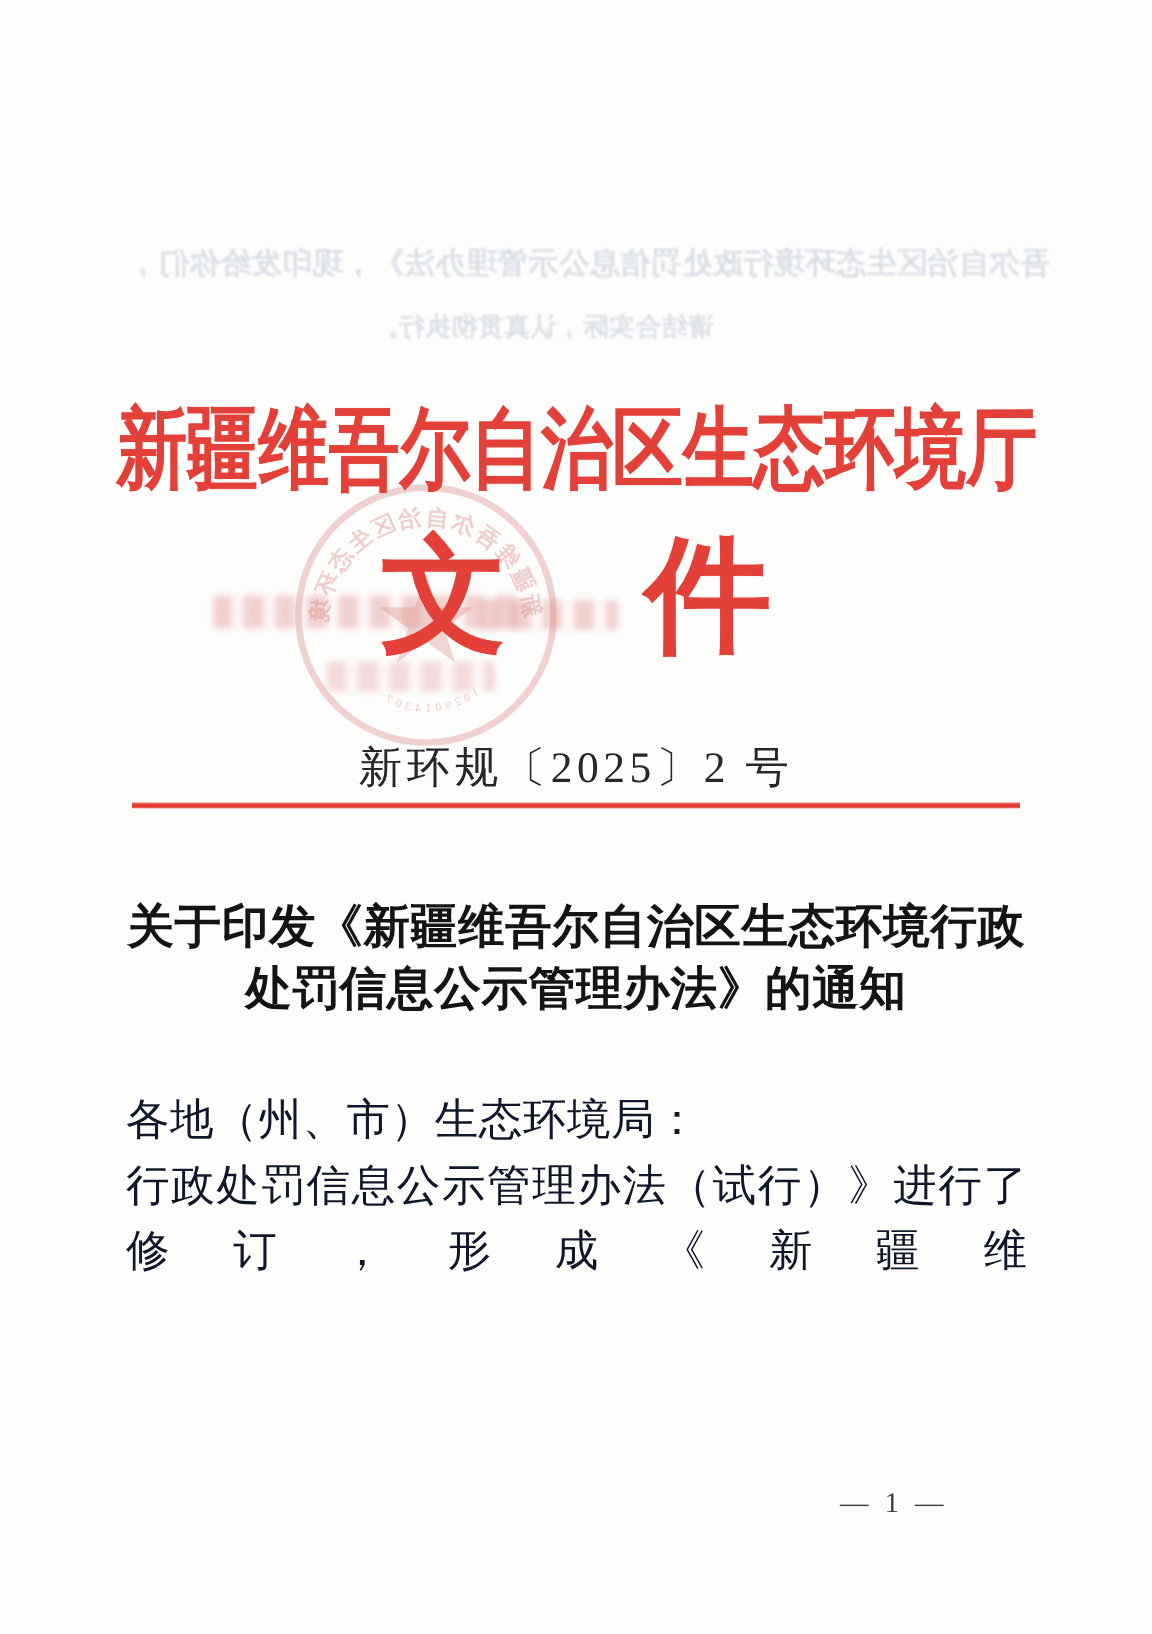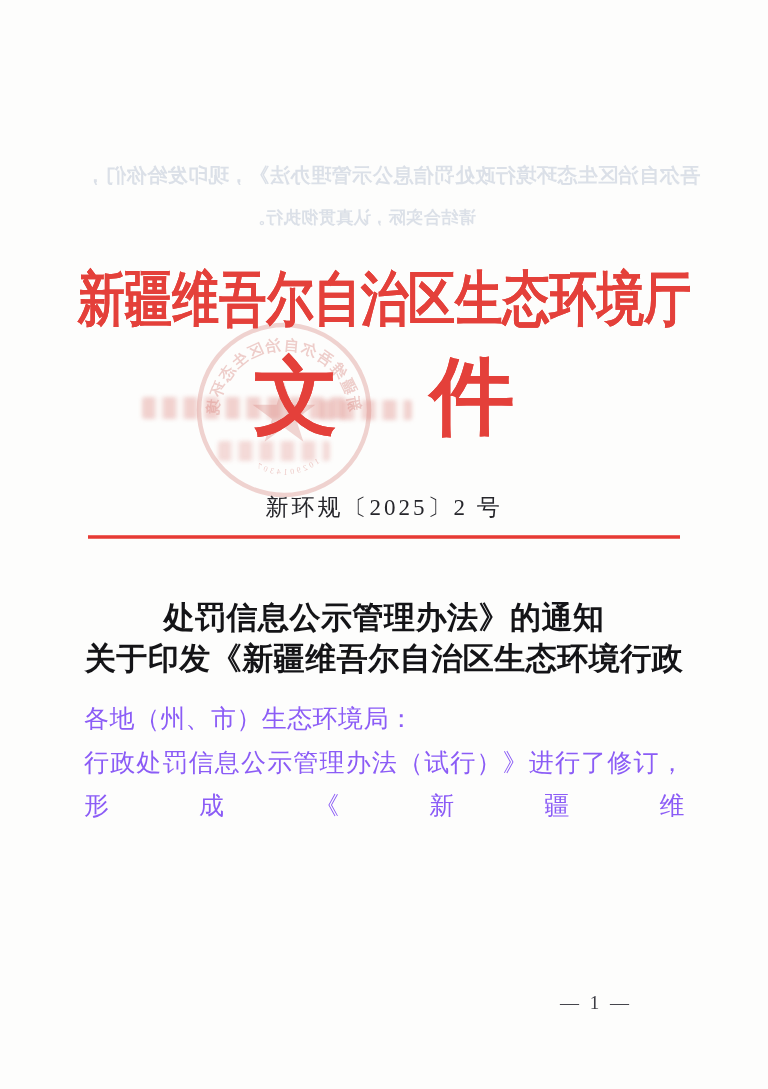--- a/index.html
+++ b/index.html
@@ -64,40 +64,40 @@
   }
   .doc-word{
     position:absolute;left:0;top:340px;width:768px;
     display:flex;justify-content:center;gap:92px;
     font-size:84px;font-weight:bold;color:#e4403a;
     text-shadow:0 0 0.5px #e4403a;
   }
   .doc-number{
     position:absolute;left:0;top:492px;width:768px;
     text-align:center;
-    font-size:23px;color:#26262b;letter-spacing:3px;
+    font-size:29px;color:#26262b;letter-spacing:3px;
   }
   .red-rule{
     position:absolute;left:88px;top:535px;width:592px;height:4px;
     background:linear-gradient(#f37e78,#e63b35 35%,#e63b35 75%,#f59a94);
   }
 
   
   .notice-title{
     position:absolute;left:0;top:597px;width:768px;
     text-align:center;
     font-size:31px;line-height:41px;font-weight:bold;
     color:#141417;
     letter-spacing:0.5px;
   }
 
   
   .body-text{
-    position:absolute;left:84px;top:697px;width:601px;
-    font-size:25px;color:#8b5cf6;
+    position:absolute;left:84px;top:726px;width:601px;
+    font-size:29px;color:#0f172a;
   }
   .body-line{
     height:43.4px;line-height:43.4px;
     white-space:nowrap;
     letter-spacing:0.4px;
   }
   .salutation{margin-bottom:0.5px;}
   .just{
     text-align:justify;
     text-align-last:justify;
@@ -145,22 +145,22 @@
   <div class="doc-word">
     <span>文</span>
     <span>件</span>
   </div>
 
   <div class="doc-number">新环规〔2025〕2 号</div>
 
   <div class="red-rule"></div>
 
   <div class="notice-title">
+    <div>关于印发《新疆维吾尔自治区生态环境行政</div>
     <div>处罚信息公示管理办法》的通知</div>
-    <div>关于印发《新疆维吾尔自治区生态环境行政</div>
   </div>
 
   <div class="body-text">
     <div class="body-line salutation">各地（州、市）生态环境局：</div>
     <div class="body-line just">行政处罚信息公示管理办法（试行）》进行了修订，形成《新疆维</div>
   </div>
 
   <div class="page-number">— 1 —</div>
 
 </div>

